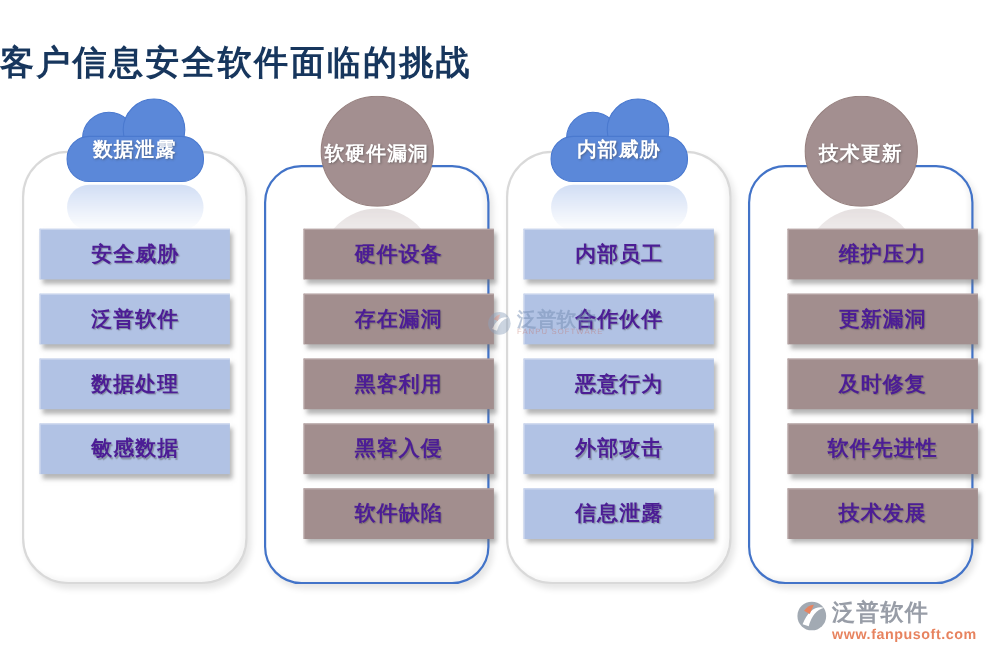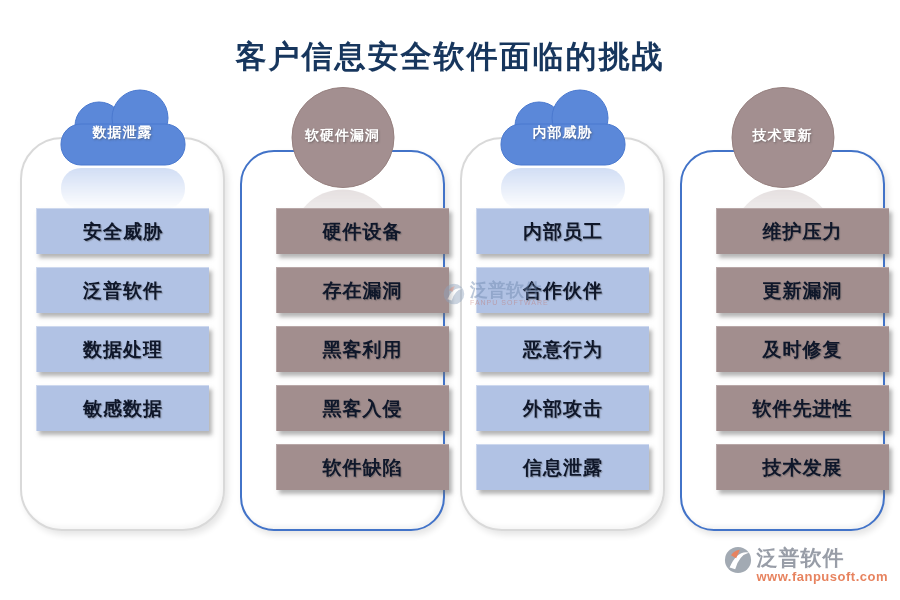--- a/index.html
+++ b/index.html
@@ -2,63 +2,63 @@
 <html><head>
 <meta charset="utf-8">
 <style>
   html,body { margin:0; padding:0; background:#ffffff; }
   .canvas {
     position:relative; width:900px; height:600px; background:#ffffff;
     overflow:hidden;
     font-family:"Liberation Serif","DejaVu Serif",serif;
   }
   .title {
-    position:absolute; top:36px; left:0; width:100%; text-align:center;
+    position:absolute; top:36px; left:0; width:100%; 
     font-size:31px; font-weight:bold; color:#17365d; letter-spacing:2px;
   }
   .column { position:absolute; top:0; width:205px; height:600px; }
   .col-0 { left:20px; }  .col-1 { left:240px;border-radius:17px; }  .col-2 { left:460px; }  .col-3 { left:680px; }
 
   .panel { position:absolute; left:0; right:0; background:#ffffff; }
   .panel.gray {
     top:137px; height:390px; border:2px solid #d9d9d9; border-radius:42px;
     box-shadow:3px 4px 6px rgba(0,0,0,0.10), inset -3px -3px 4px rgba(0,0,0,0.04);
   }
   .panel.blue {
     top:150px; height:377px; border:2px solid #4273c8; border-radius:34px;
     box-shadow:3px 4px 6px rgba(0,0,0,0.10), inset -3px -3px 4px rgba(0,0,0,0.05);
   }
 
   .shape-wrap { position:absolute; left:50%; transform:translateX(-50%); z-index:3; }
   .shape-wrap.cloud  { top:88px; width:132px; height:78px; }
   .shape-wrap.circle { top:87px; width:104px; height:101px; }
   .shape-label {
     position:absolute; left:0; width:100%; text-align:center;
-    color:#ffffff; font-weight:bold; font-size:14px; letter-spacing:1px;
+    color:#ffffff; font-weight:bold; font-size:18px; letter-spacing:1px;
     text-shadow:1px 1px 2px rgba(60,60,60,0.45);
   }
   .cloud .shape-label  { top:36px; }
   .circle .shape-label { top:40px; }
 
   .reflection {
     position:absolute; left:50%; z-index:2; opacity:0.33;
     transform:translateX(-50%) scaleY(-1);
     -webkit-mask-image:linear-gradient(to top, rgba(0,0,0,0.85) 0%, transparent 55%);
             mask-image:linear-gradient(to top, rgba(0,0,0,0.85) 0%, transparent 55%);
   }
   .reflection.cloud-r  { top:167px; width:132px; height:78px; }
   .reflection.circle-r { top:189px; width:104px; height:101px; }
 
   .items {
     position:absolute; top:208px; left:0; right:0; z-index:4;
     display:flex; flex-direction:column; align-items:center; gap:13px;
   }
   .item {
     width:172px; height:45px; line-height:45px; text-align:center;
-    color:#0f172a; font-weight:bold; font-size:19px; letter-spacing:1px;
+    color:#4c1d95; font-weight:bold; font-size:19px; letter-spacing:1px;
     text-shadow:1px 1px 1px rgba(70,70,70,0.4);
     box-shadow:3px 4px 4px rgba(110,110,110,0.5);
   }
   .item.blue  { background:#b1c2e4; border-top:1px solid #cdd8ee; border-left:1px solid #cdd8ee; }
   .item.mauve { background:#a28e8e; border-top:1px solid #b8a7a7; border-left:1px solid #b8a7a7;margin-left:39px; }
 
   .watermark-center {
     position:absolute; left:443px; top:281px; z-index:5; opacity:0.45;
     display:flex; align-items:center; gap:5px; pointer-events:none;
   }

